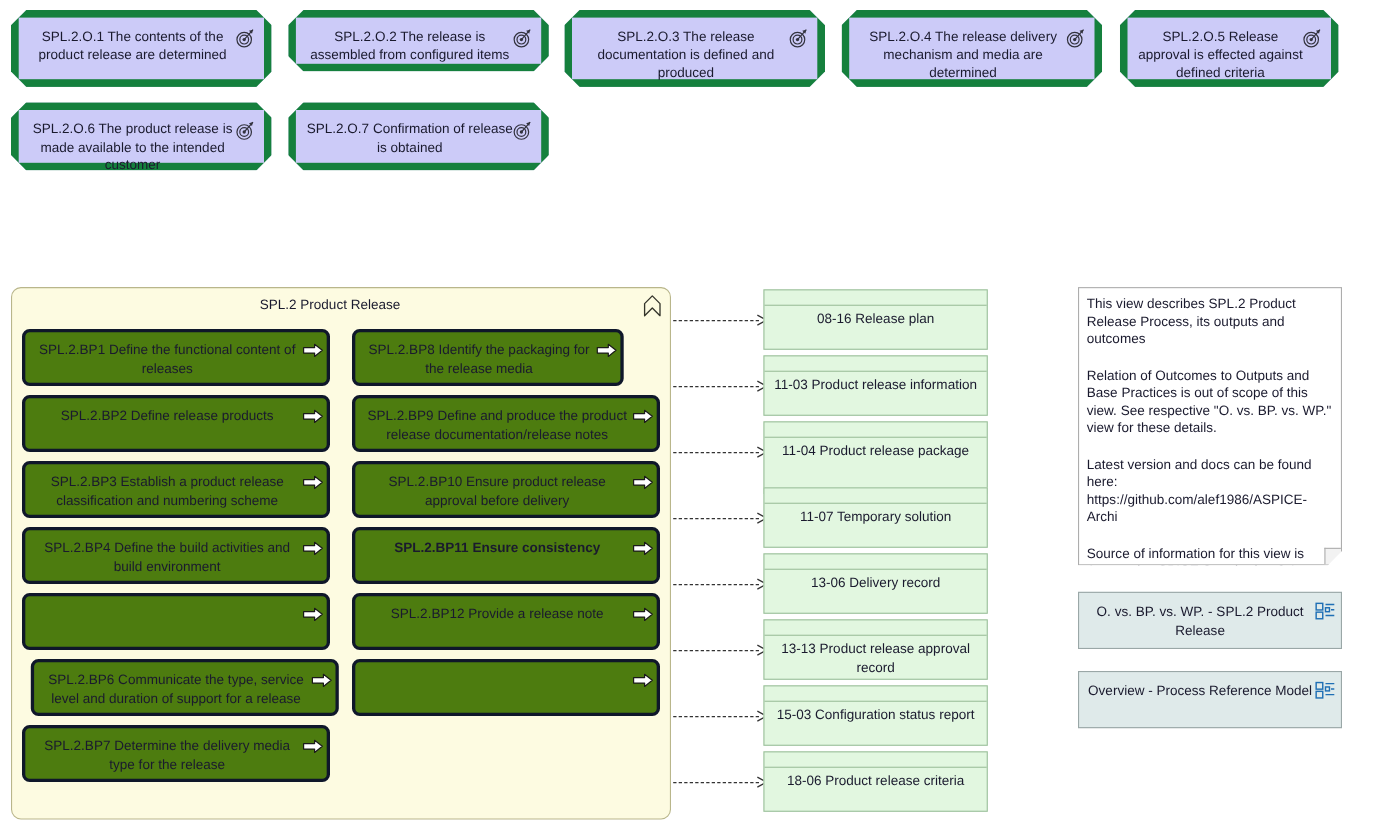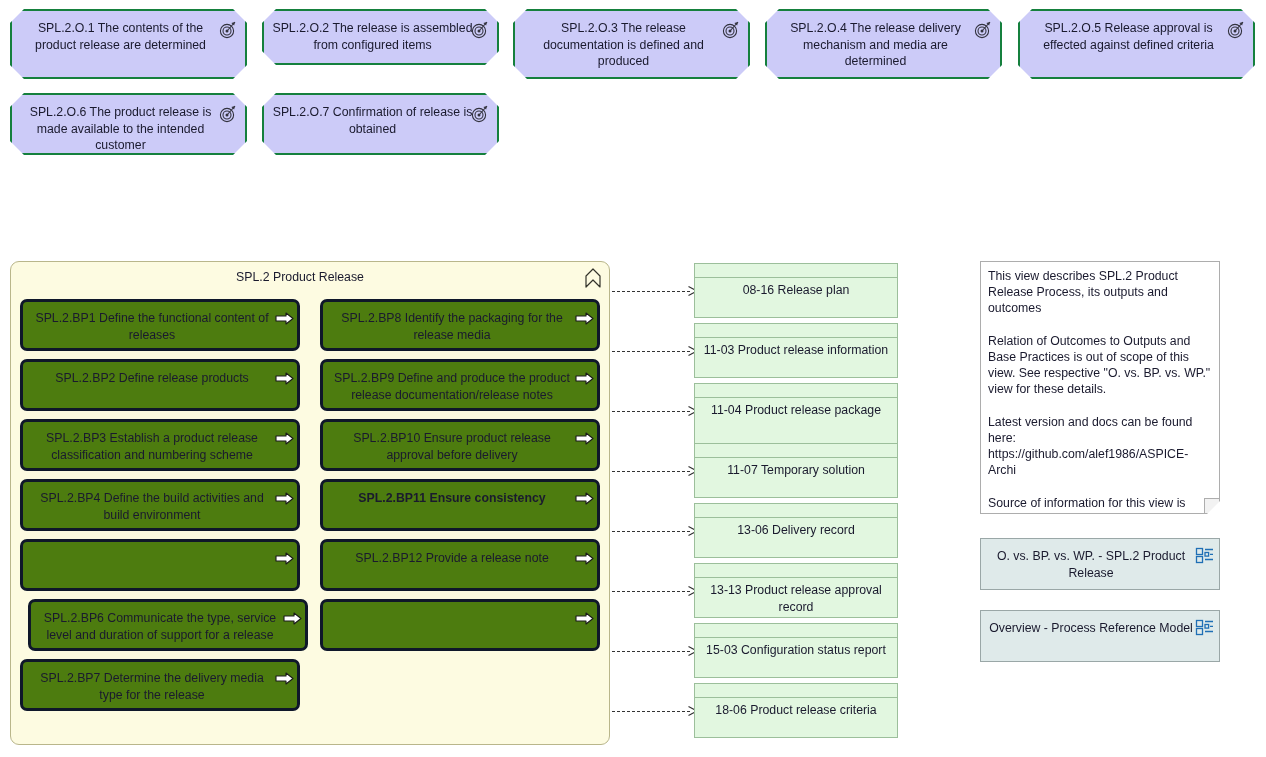--- a/index.html
+++ b/index.html
@@ -11,21 +11,21 @@
     position:relative;
     overflow:hidden;
     -webkit-font-smoothing:antialiased;
   }
   .canvas{position:absolute;left:0;top:0;width:1266px;height:757px;}
 
   
   .outcome{
     position:absolute;
     background:#cccbf8;
-    border:2px solid #15803d;
+    border:7px solid #15803d;
     box-sizing:border-box;
     -webkit-clip-path:polygon(14px 0,calc(100% - 14px) 0,100% 14px,100% calc(100% - 14px),calc(100% - 14px) 100%,14px 100%,0 calc(100% - 14px),0 14px);
     clip-path:polygon(14px 0,calc(100% - 14px) 0,100% 14px,100% calc(100% - 14px),calc(100% - 14px) 100%,14px 100%,0 calc(100% - 14px),0 14px);
   }
   .outcome .otxt{
     position:absolute;left:8px;right:24px;top:9px;
     text-align:center;font-size:12.3px;line-height:16.5px;
   }
   .goal-icon{position:absolute;right:8px;top:10px;width:18px;height:18px;}
 
@@ -150,21 +150,21 @@
         <span class="goal-icon">
           <svg width="18" height="18" viewBox="0 0 18 18">
             <circle cx="8" cy="10" r="6.6" fill="none" stroke="#33333f" stroke-width="1.1"></circle>
             <circle cx="8" cy="10" r="4.0" fill="none" stroke="#33333f" stroke-width="1.1"></circle>
             <circle cx="8" cy="10" r="1.5" fill="#33333f"></circle>
             <path d="M8 10 L16 1" stroke="#33333f" stroke-width="1.1"></path>
             <path d="M16 1 L12.3 2.0 L15.1 4.6 Z" fill="#33333f"></path>
           </svg>
         </span>
       </div>
-      <div class="outcome" style="left: 1018px; top: 9px; width: 237px; height: 70px;">
+      <div class="outcome" style="left: 1018px; top: 9px; width: 199px; height: 70px;">
         <div class="otxt">SPL.2.O.5 Release approval is effected against defined criteria</div>
         <span class="goal-icon">
           <svg width="18" height="18" viewBox="0 0 18 18">
             <circle cx="8" cy="10" r="6.6" fill="none" stroke="#33333f" stroke-width="1.1"></circle>
             <circle cx="8" cy="10" r="4.0" fill="none" stroke="#33333f" stroke-width="1.1"></circle>
             <circle cx="8" cy="10" r="1.5" fill="#33333f"></circle>
             <path d="M8 10 L16 1" stroke="#33333f" stroke-width="1.1"></path>
             <path d="M16 1 L12.3 2.0 L15.1 4.6 Z" fill="#33333f"></path>
           </svg>
         </span>
@@ -253,21 +253,21 @@
         </span>
       </div>
       <div class="bp" style="left: 20px; top: 659px; width: 280px; height: 52px;">
         <div class="bptxt">SPL.2.BP7 Determine the delivery media type for the release</div>
         <span class="bp-arrow">
           <svg width="19" height="13" viewBox="0 0 19 13">
             <path d="M1 4 L11 4 L11 1 L18 6.5 L11 12 L11 9 L1 9 Z" fill="#ffffff" stroke="#1a1a1a" stroke-width="1.1" stroke-linejoin="round"></path>
           </svg>
         </span>
       </div>
-      <div class="bp" style="left: 320px; top: 299px; width: 280px; height: 52px;">
+      <div class="bp" style="left: 320px; top: 299px; width: 247px; height: 52px;">
         <div class="bptxt">SPL.2.BP8 Identify the packaging for the release media</div>
         <span class="bp-arrow">
           <svg width="19" height="13" viewBox="0 0 19 13">
             <path d="M1 4 L11 4 L11 1 L18 6.5 L11 12 L11 9 L1 9 Z" fill="#ffffff" stroke="#1a1a1a" stroke-width="1.1" stroke-linejoin="round"></path>
           </svg>
         </span>
       </div>
       <div class="bp" style="left: 320px; top: 359px; width: 280px; height: 52px;">
         <div class="bptxt">SPL.2.BP9 Define and produce the product release documentation/release notes</div>
         <span class="bp-arrow">

